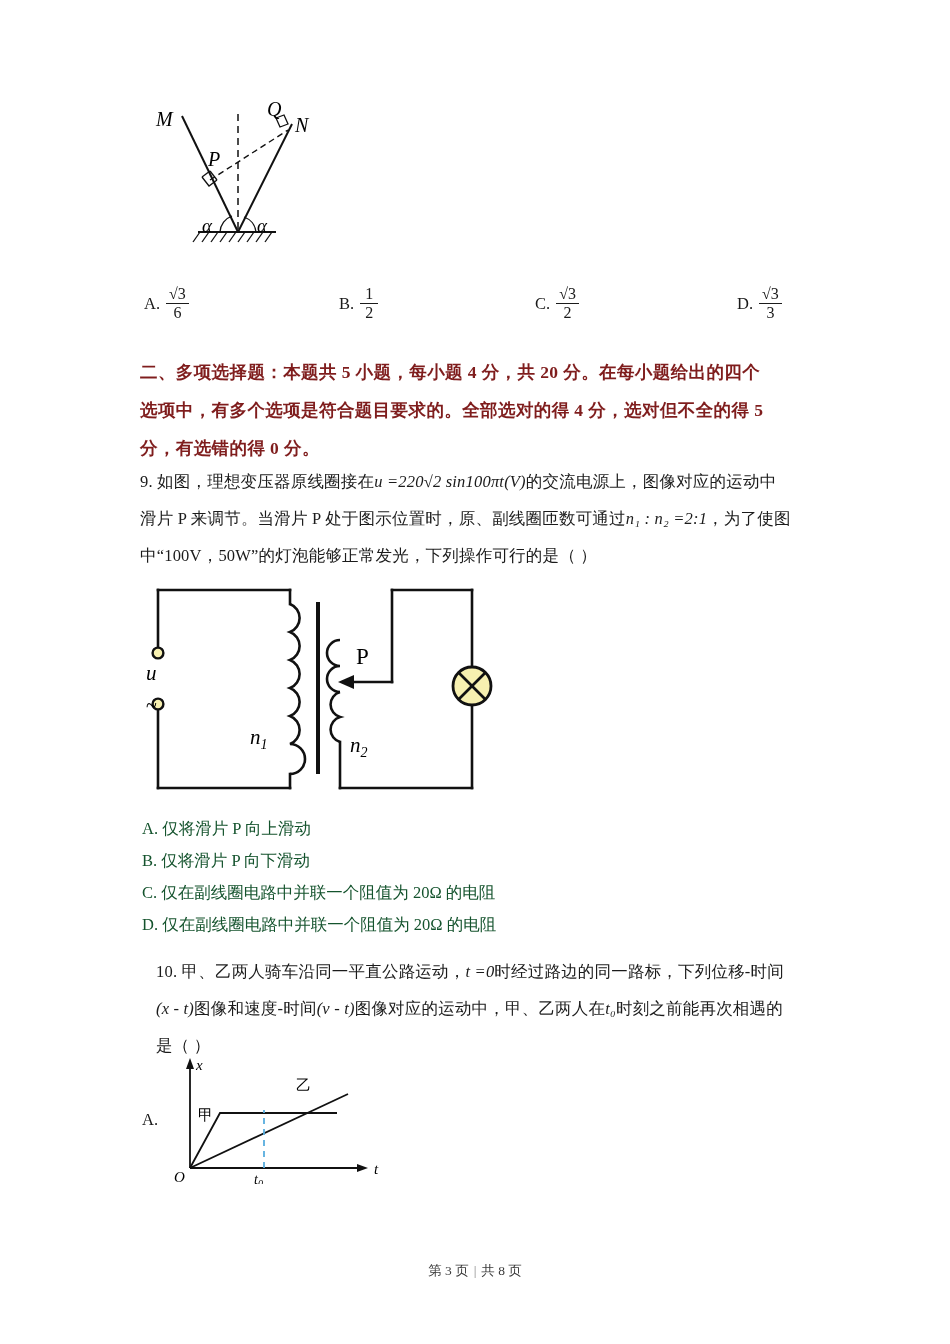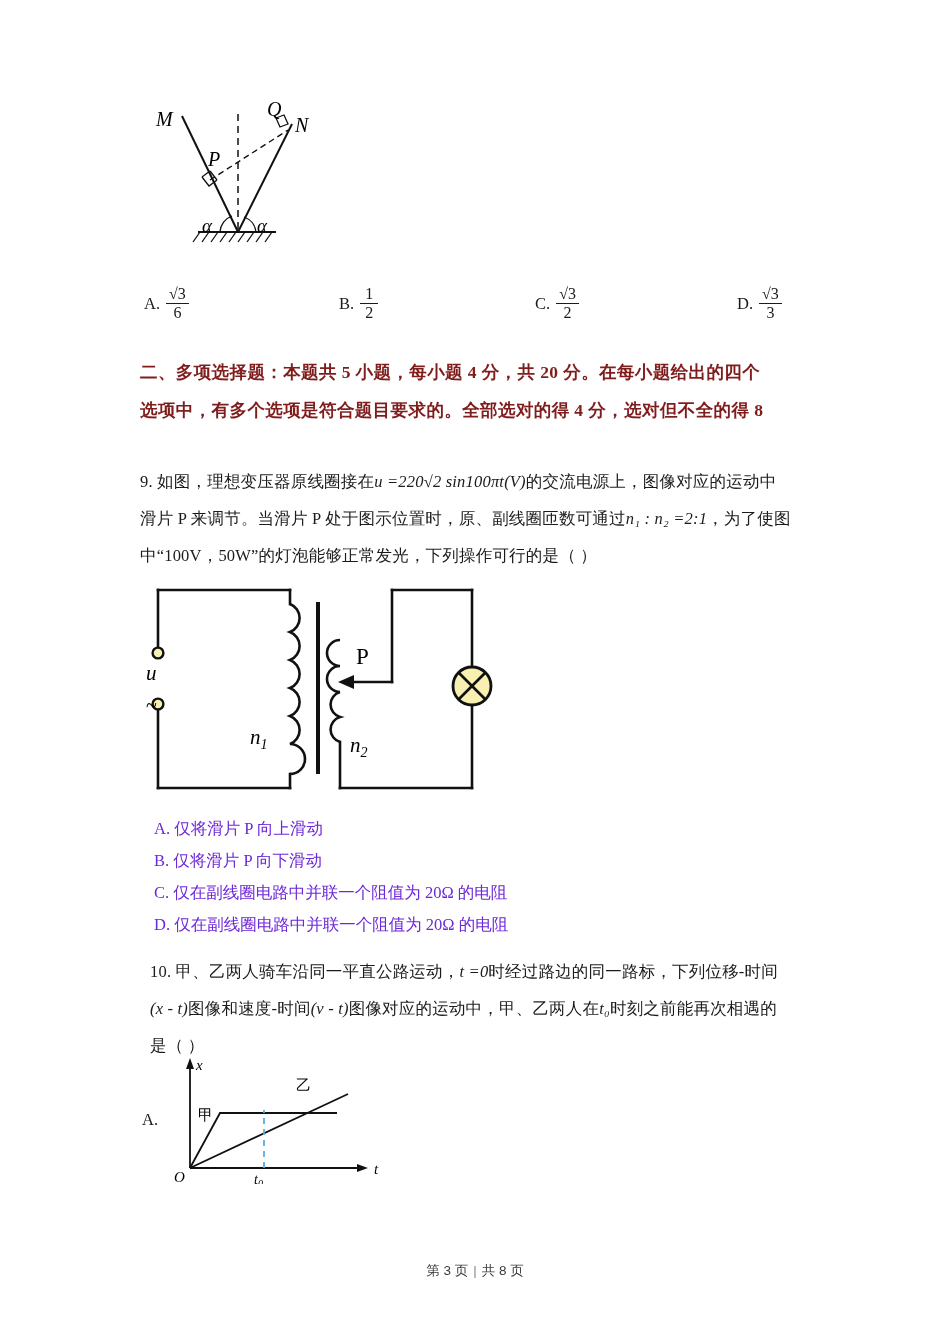--- a/index.html
+++ b/index.html
@@ -33,22 +33,21 @@
   .bold-head {
     font-size: 17.5px;
     font-weight: bold;
     line-height: 38px;
     color: #7f1d1d;
     letter-spacing: 0.4px;
   }
   .opt-line {
     font-size: 16.5px;
     line-height: 32px;
-    color: #6d28d9;
-    margin-left: 12px;
+    color: #14532d;
   }
   .mathi { font-style: italic; }
 
   
   .ansrow { position: absolute; left: 0; top: 280px; width: 950px; height: 62px; }
   .ansitem {
     position: absolute;
     display: flex;
     align-items: center;
     font-size: 16.5px;
@@ -73,21 +72,21 @@
   }
 
   
   .footer {
     position: absolute;
     left: 0; top: 1262px;
     width: 950px;
     text-align: center;
     font-size: 13.5px;
     color: #3b3b3b;
-    font-family: Liberation Sans, sans-serif;
+    font-family: Liberation Serif, serif;
   }
   .footer .sep { margin: 0 5px; color: #888; }
 
   svg { display: block; }
 </style>
 </head>
 <body>
 
 <div class="page">
 
@@ -168,21 +167,22 @@
       <span class="frac">
         <span class="num">√3</span>
         <span class="den">3</span>
       </span>
     </div>
 
   </div>
 
   <div class="blk bold-head" style="left:140px; top:353px; width:680px;">
     <div>二、多项选择题：本题共 5 小题，每小题 4 分，共 20 分。在每小题给出的四个</div>
-    <div>选项中，有多个选项是符合题目要求的。全部选对的得 4 分，选对但不全的得 8</div>
+    <div>选项中，有多个选项是符合题目要求的。全部选对的得 4 分，选对但不全的得 5</div>
+    <div>分，有选错的得 0 分。</div>
   </div>
 
   <div class="blk body-text" style="left:140px; top:463px; width:690px;">
     <div>
       <span>9. 如图，理想变压器原线圈接在</span><span class="mathi">u =220√2 sin100πt(V)</span><span>的交流电源上，图像对应的运动中</span>
     </div>
     <div>
       <span>滑片 P 来调节。当滑片 P 处于图示位置时，原、副线圈匝数可通过</span><span class="mathi">n₁ : n₂ =2:1</span><span>，为了使图</span>
     </div>
     <div>中“100V，50W”的灯泡能够正常发光，下列操作可行的是（      ）</div>
@@ -241,21 +241,21 @@
     </svg>
   </div>
 
   <div class="blk opt-line" style="left:142px; top:813px; width:680px;">
     <div>A. 仅将滑片 P 向上滑动</div>
     <div>B. 仅将滑片 P 向下滑动</div>
     <div>C. 仅在副线圈电路中并联一个阻值为 20Ω 的电阻</div>
     <div>D. 仅在副线圈电路中并联一个阻值为 20Ω 的电阻</div>
   </div>
 
-  <div class="blk body-text" style="left:150px; top:953px; width:690px;">
+  <div class="blk body-text" style="left:156px; top:953px; width:690px;">
     <div>
       <span>10. 甲、乙两人骑车沿同一平直公路运动，</span><span class="mathi">t =0</span><span>时经过路边的同一路标，下列位移-时间</span>
     </div>
     <div>
       <span class="mathi">(x - t)</span><span>图像和速度-时间</span><span class="mathi">(v - t)</span><span>图像对应的运动中，甲、乙两人在</span><span class="mathi">t₀</span><span>时刻之前能再次相遇的</span>
     </div>
     <div>是（      ）</div>
   </div>
 
   <div class="blk" style="left:142px; top:1110px; font-size:16.5px;">

